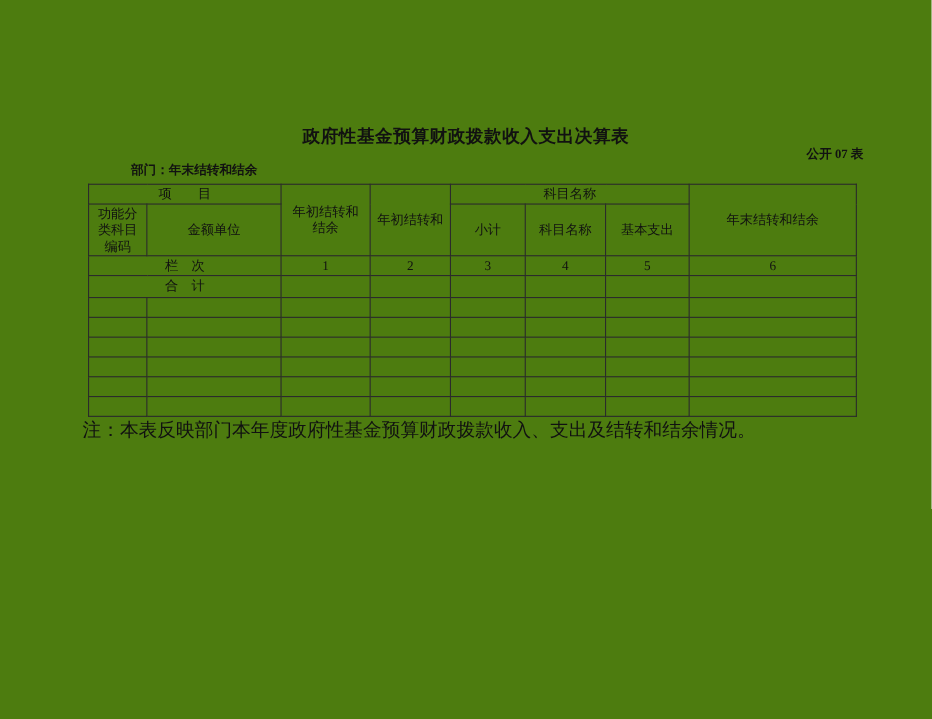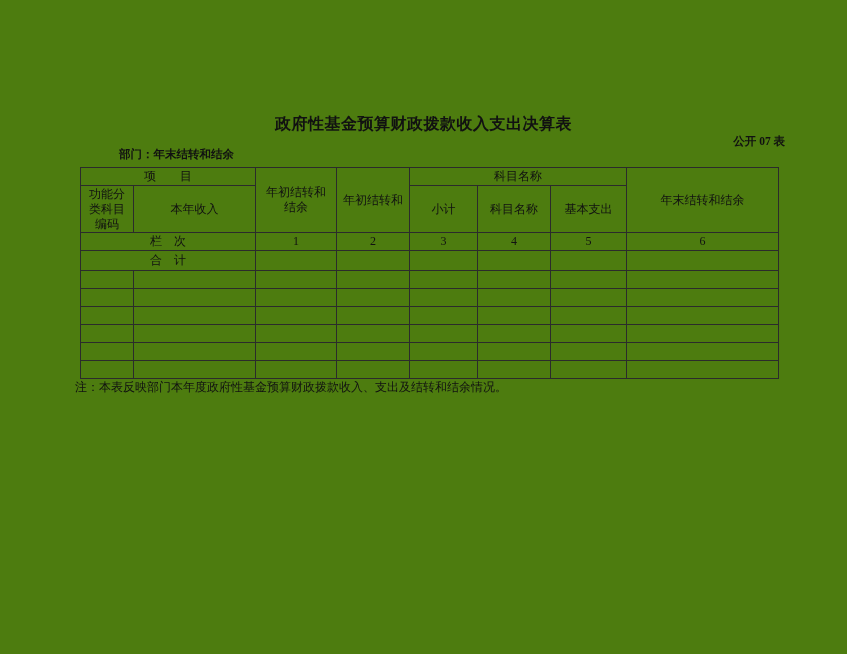--- a/index.html
+++ b/index.html
@@ -58,21 +58,21 @@
   .pre { white-space: pre-line; line-height: 15px; }
   tr.r1 { height: 18px; }
   tr.r2 { height: 47px; }
   tr.r3 { height: 17px; }
   tr.r4 { height: 20px; }
   tr.empty-row { height: 18px; }
   .note {
     position: absolute;
     left: 75px;
     top: 379px;
-    font-size: 12px;
+    font-size: 17px;
     white-space: nowrap;
   }
 </style>
 </head>
 <body>
 
 <div class="page">
 
   <h1 class="title">政府性基金预算财政拨款收入支出决算表</h1>
 
@@ -100,21 +100,21 @@
         <td rowspan="2" class="pre">年初结转和
 结余</td>
         <td rowspan="2">年初结转和</td>
         <td colspan="3">科目名称</td>
         <td rowspan="2">年末结转和结余</td>
       </tr>
       <tr class="r2">
         <td class="pre">功能分
 类科目
 编码</td>
-        <td>本年收入</td>
+        <td>金额单位</td>
         <td>小计</td>
         <td>科目名称</td>
         <td>基本支出</td>
       </tr>
       <tr class="r3">
         <td colspan="2">栏　次</td>
         <td>1</td>
         <td>2</td>
         <td>3</td>
         <td>4</td>

